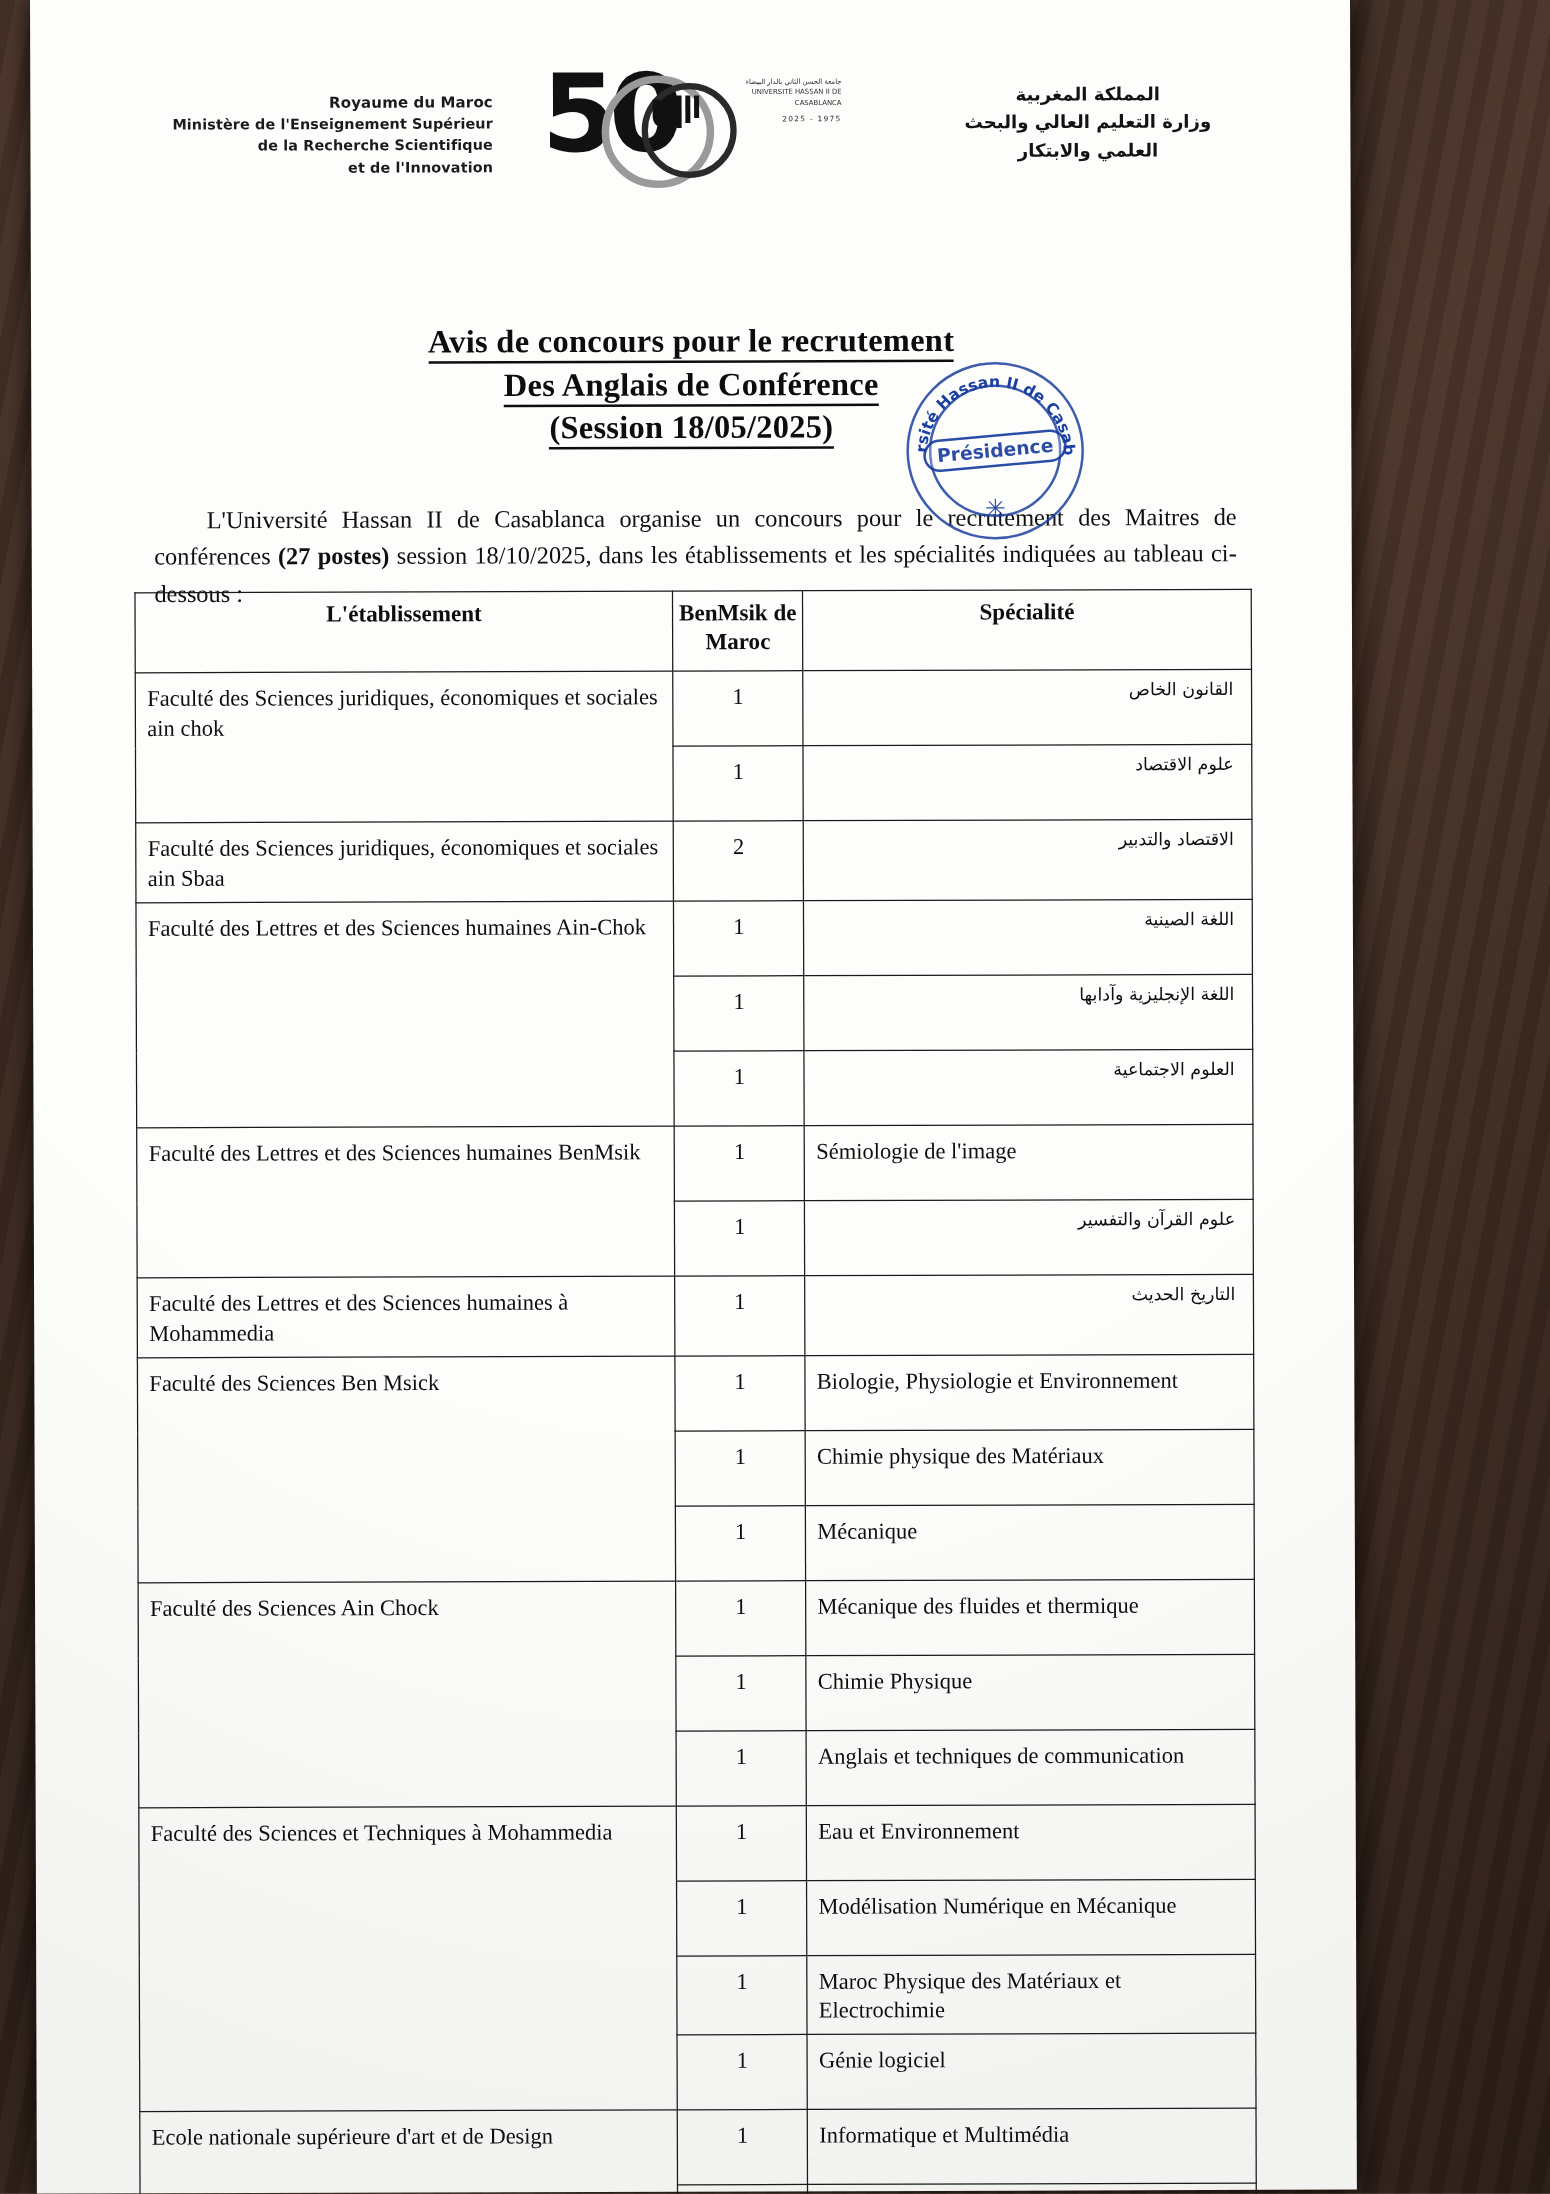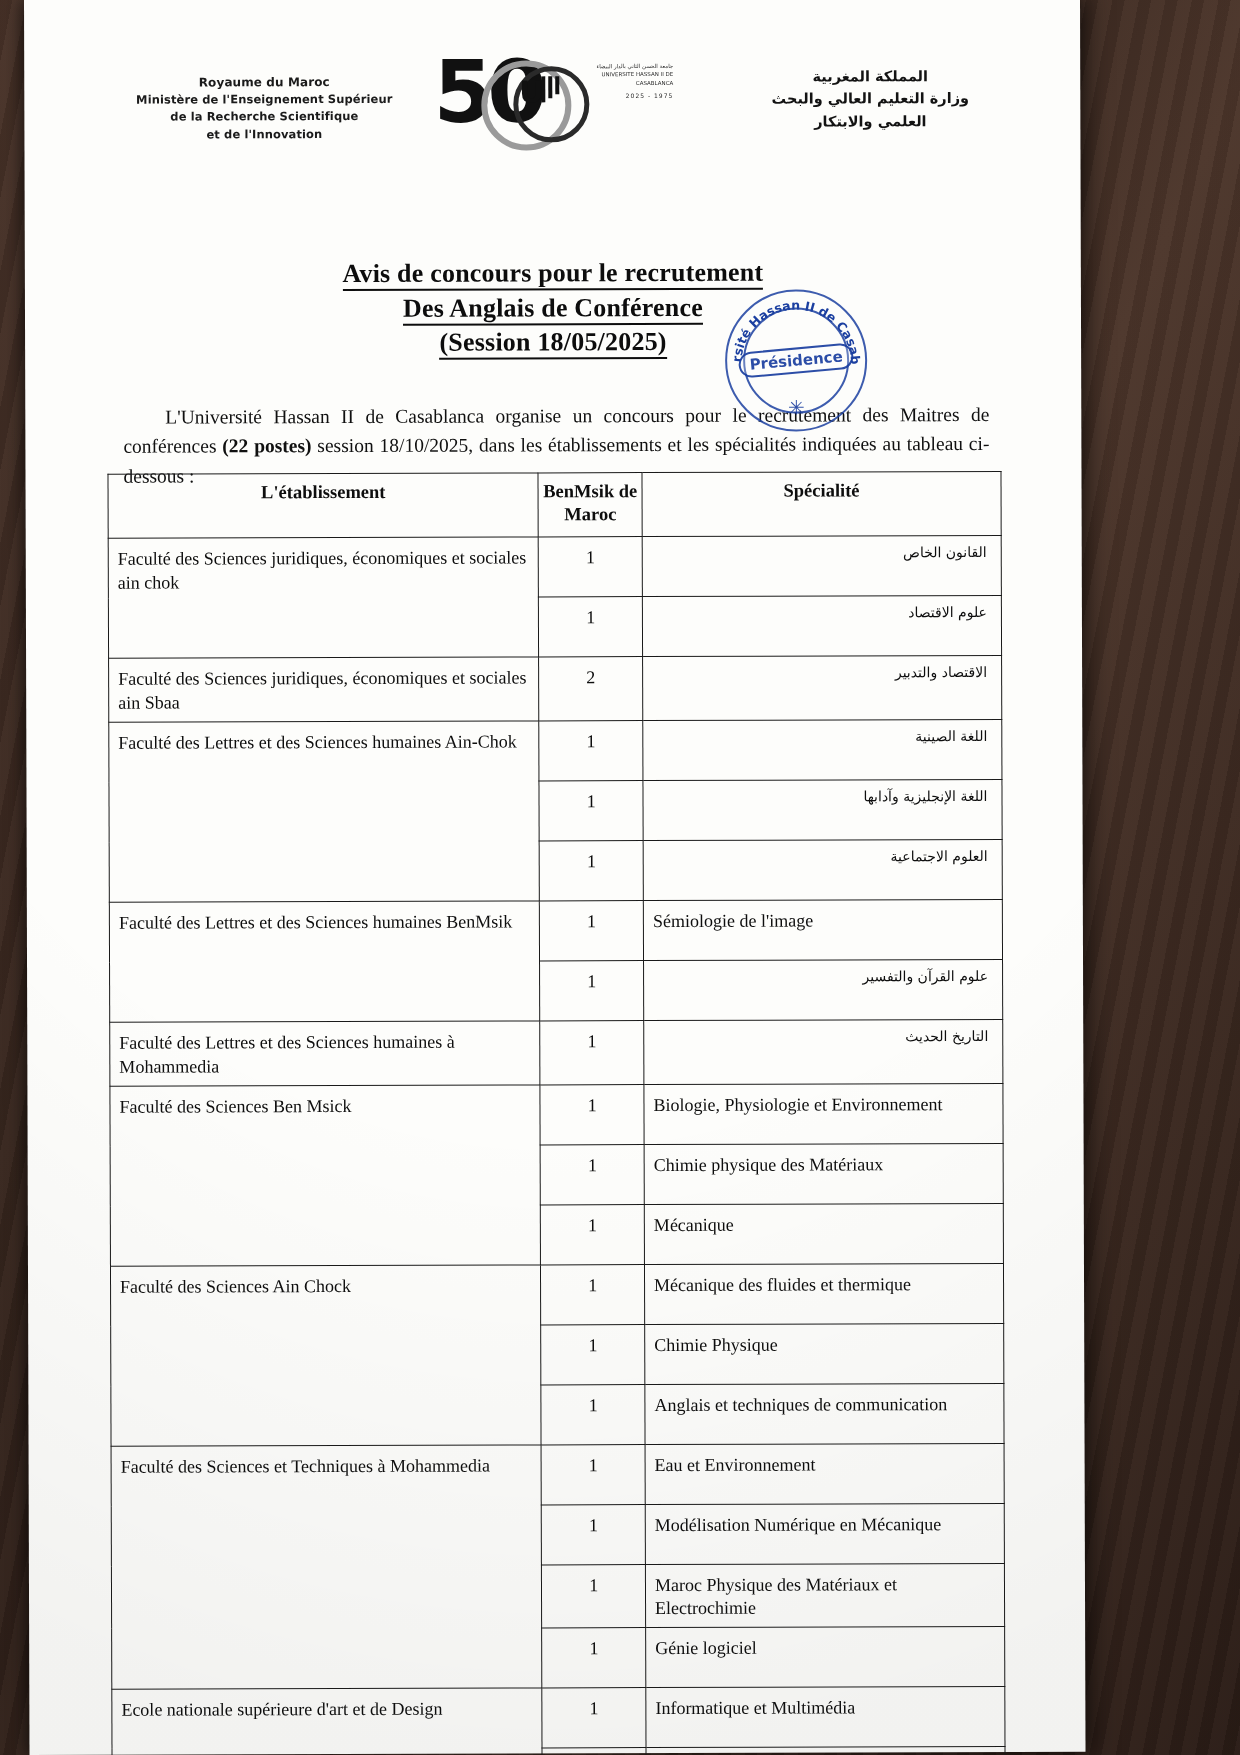--- a/index.html
+++ b/index.html
@@ -62,21 +62,21 @@
     top: 58px;
     left: 0;
     right: 0;
     height: 100px;
   }
   .hdr-left {
     position: absolute;
     left: 110px;
     top: 16px;
     width: 260px;
-    text-align: center;
+    text-align: right;
     font-family: "DejaVu Sans", sans-serif;
     font-weight: bold;
     font-size: 11.5px;
     line-height: 1.5;
     color: #1b1b1b;
     letter-spacing: .1px;
   }
   .hdr-left .l1 { font-size: 12px; }
   .hdr-right {
     position: absolute;
@@ -347,21 +347,21 @@
         <div>العلمي والابتكار</div>
       </div>
     </div>
 
     <div class="titles">
       <div><span>Avis de concours pour le recrutement</span></div>
       <div><span>Des Anglais de Conférence</span></div>
       <div><span>(Session 18/05/2025)</span></div>
     </div>
 
-    <p class="para"><span>L'Université Hassan II de Casablanca organise un concours pour le recrutement des Maitres de conférences </span><b>(22 postes)</b><span> session 18/10/2025, dans les établissements et les spécialités indiquées au tableau ci-dessous :</span></p>
+    <p class="para"><span>L'Université Hassan II de Casablanca organise un concours pour le recrutement des Maitres de conférences </span><b>(27 postes)</b><span> session 18/10/2025, dans les établissements et les spécialités indiquées au tableau ci-dessous :</span></p>
 
     <div class="stamp">
       <svg viewBox="0 0 142 142">
         <defs>
           <path id="arcTop" d="M 16,75 A 55,55 0 0 1 126,75" fill="none"></path>
         </defs>
         <text text-anchor="middle">
           <textPath href="#arcTop" startOffset="50%" id="arcTextPath">Université Hassan II de Casablanca</textPath>
         </text>
       </svg>

